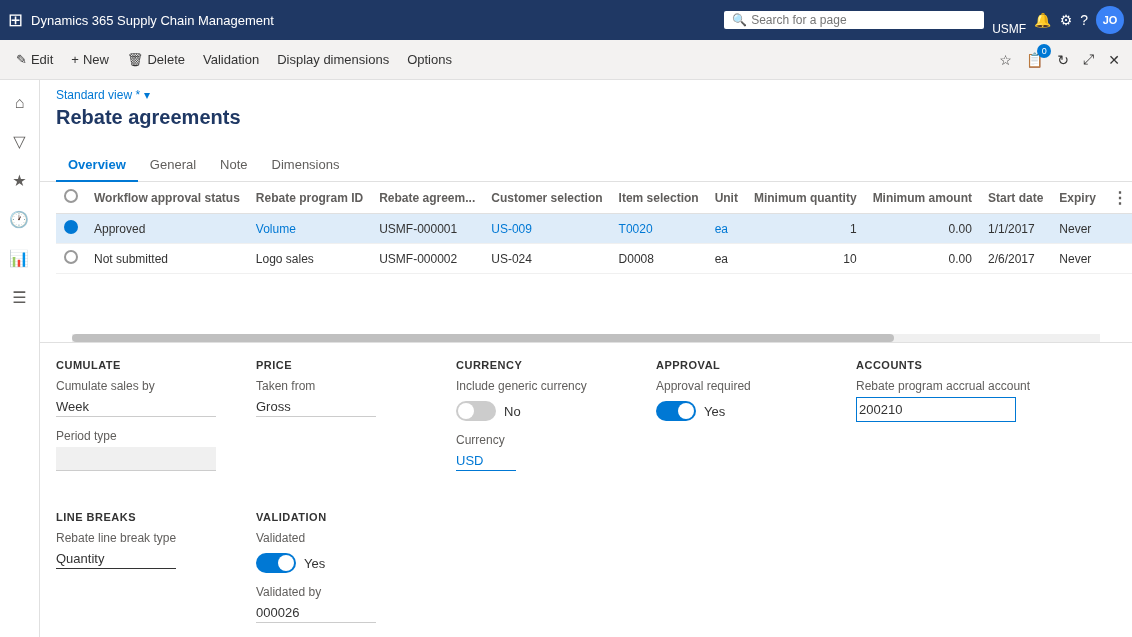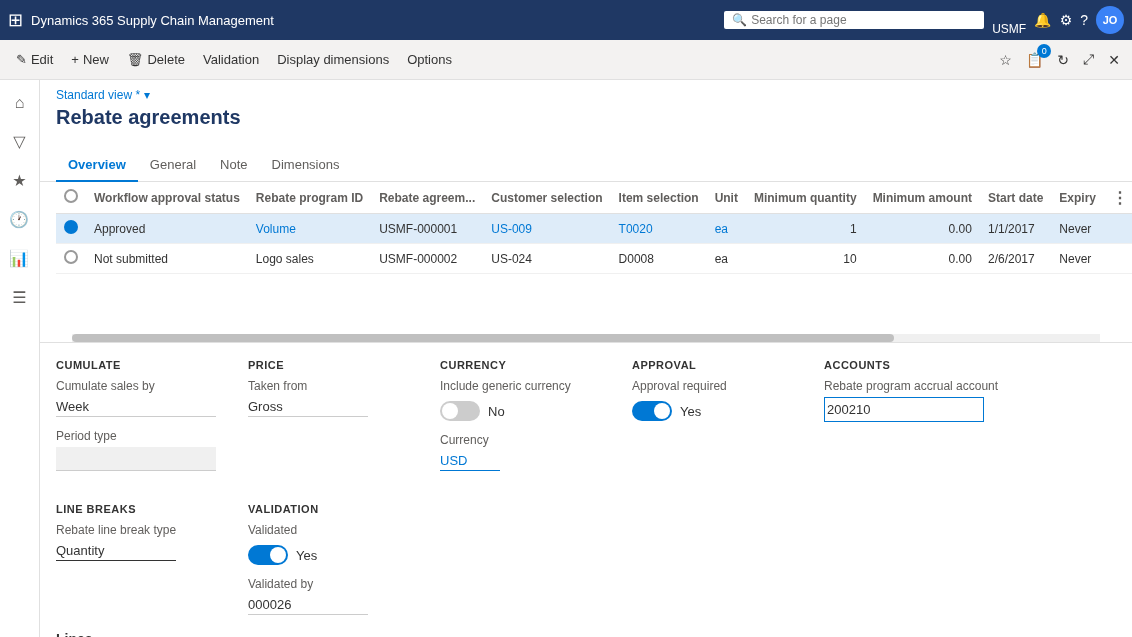--- a/index.html
+++ b/index.html
@@ -93,21 +93,21 @@
     .radio-circle.selected { border-color: #0078d4; background: #0078d4; }
     .link-text { color: #0078d4; cursor: pointer; text-decoration: none; }
     .more-btn { cursor: pointer; color: #605e5c; font-size: 16px; }
 
     
     .h-scroll { height: 8px; background: #f0f0f0; margin: 0 16px; }
     .h-scroll-thumb { height: 8px; width: 80%; background: #c0c0c0; border-radius: 4px; }
 
     
     .details-section { padding: 16px; border-top: 1px solid #e0e0e0; }
-    .details-grid { display: flex; gap: 32px; flex-wrap: wrap; }
+    .details-grid { display: flex; gap: 40px; flex-wrap: wrap; }
     .detail-group { display: flex; flex-direction: column; gap: 4px; min-width: 160px; }
     .detail-group-title { font-size: 11px; font-weight: 700; color: #333; text-transform: uppercase; letter-spacing: 0.5px; margin-bottom: 4px; }
     .detail-label { font-size: 12px; color: #605e5c; }
     .detail-input {
       border: none; border-bottom: 1px solid #ccc; padding: 2px 0;
       font-size: 13px; color: #333; background: transparent; outline: none; width: 100%;
     }
 
     
     .toggle-row { display: flex; align-items: center; gap: 8px; margin-top: 4px; }

